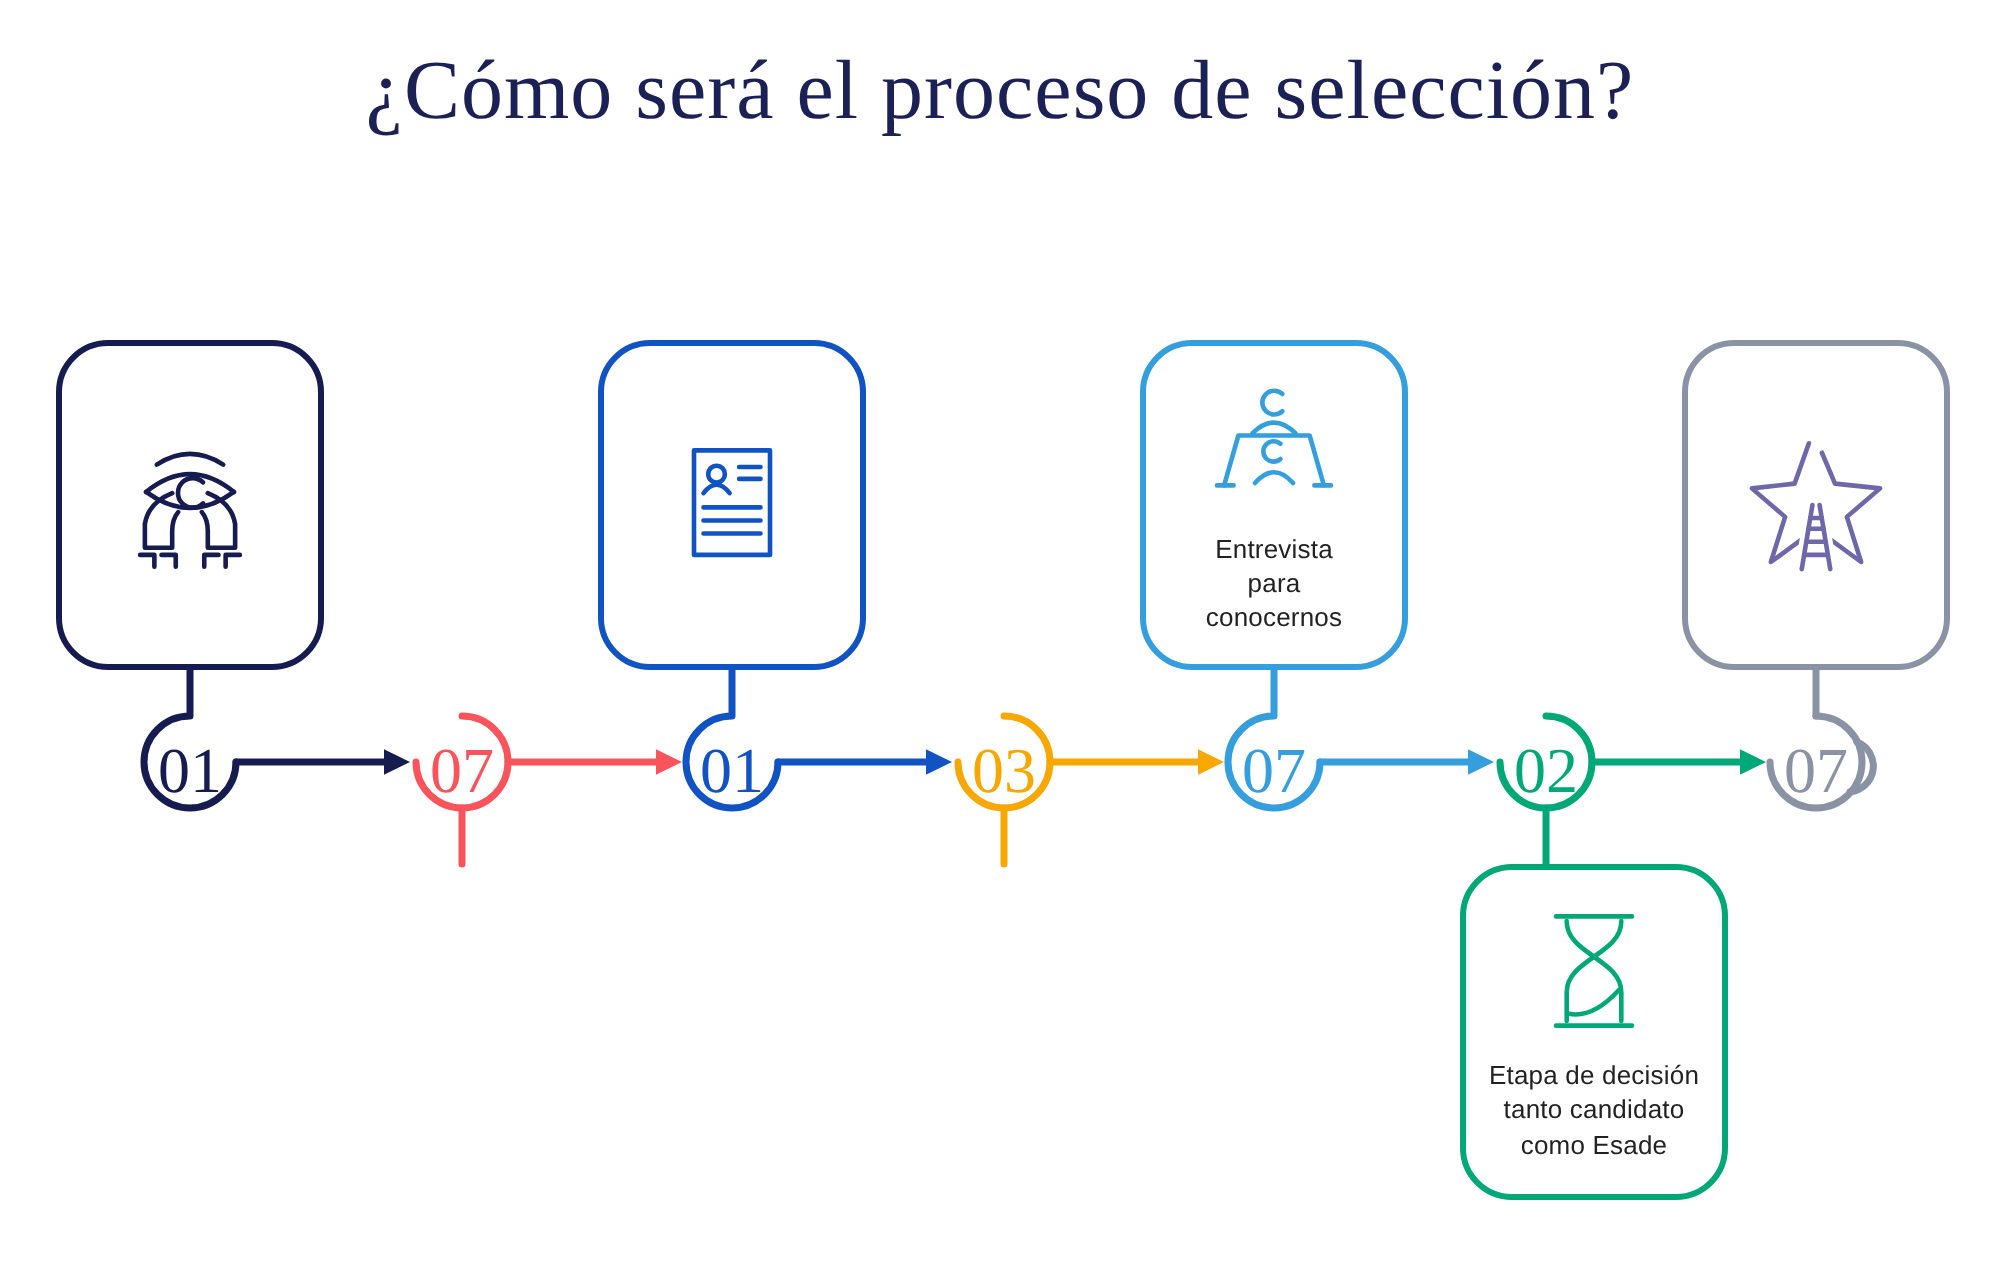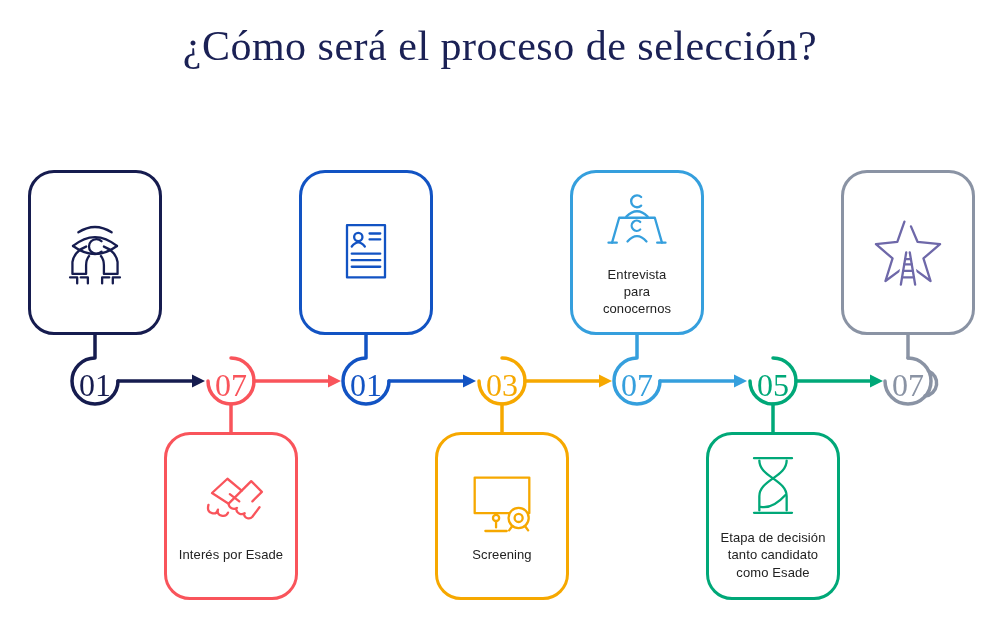--- a/index.html
+++ b/index.html
@@ -7,21 +7,21 @@
          font-family:"Liberation Sans",sans-serif;}
   .title{position:absolute;top:22px;left:0;right:0;text-align:center;
          font-family:"Liberation Serif",serif;font-size:42px;font-weight:500;
          letter-spacing:.5px;color:#1b2155;}
   .step{position:absolute;top:0;width:160px;height:635px;color:var(--c,#333);}
   .card{position:absolute;left:13px;width:134px;height:165px;background:#fff;
         border:3px solid var(--c);border-radius:26px;box-sizing:border-box;
         display:flex;flex-direction:column;align-items:center;justify-content:center;
         gap:9px;padding:8px 6px;}
   .step.above .card{top:170px;}
-  .step.below .card{top:432px;height:168px;}
+  .step.below .card{top:432px;height:168px;margin-left:24px;}
   .icon{width:76px;height:69px;color:var(--c);flex:none;}
   .icon *{vector-effect:non-scaling-stroke;}
   .label{font-size:13px;line-height:1.32;color:#222222;text-align:center;
          letter-spacing:.1px;}
   .label.narrow{max-width:84px;}
   .node{position:absolute;left:50px;top:330px;width:160px;height:106px;color:var(--c);}
   .node .ln{fill:none;stroke:currentColor;stroke-width:3.5;stroke-linecap:round;stroke-linejoin:round;}
   .node .head{fill:currentColor;stroke:none;}
   .num{position:absolute;left:57px;top:367px;width:46px;text-align:center;
        font-family:"Liberation Serif",serif;font-size:32px;color:var(--c);}
@@ -51,30 +51,20 @@
     </div>
     <svg class="node" viewBox="0 0 160 106">
       <path class="ln" d="M30 5 V28 A23 23 0 1 0 53 51"></path>
       <path class="ln" d="M53 51 H127"></path>
       <path class="head" d="M140 51 L127 44.6 L127 57.4 Z"></path>
     </svg>
     <span class="num">01</span>
   </div>
 
   <div class="step below" style="left: 151px; --c: #f9545b;">
-    <div class="card">
-      <svg class="icon" viewBox="0 0 64 58">
-        <path class="ic" d="M16 21 L29 9 L41 19 L30 30 Z"></path>
-        <path class="ic" d="M41 19 L49 11 L58 20 L50 28"></path>
-        <path class="ic" d="M31 22 l8 6"></path>
-        <path class="ic" d="M30 30 a4.5 4.5 0 0 0 7 3.5 M36.5 35 a4.5 4.5 0 0 0 7 3 M43 39 a4 4 0 0 0 7 2 L56 33"></path>
-        <path class="ic" d="M13 31 q-1.5 6 3 7 q4 1 5 -3 q-1 4 3 5 q4 1 5.5 -2.5"></path>
-      </svg>
-      <div class="label">Interés por Esade</div>
-    </div>
     <svg class="node" viewBox="0 0 160 106">
       <path class="ln" d="M30 28 A23 23 0 1 1 7 51"></path>
       <path class="ln" d="M30 74 V102"></path>
       <path class="ln" d="M53 51 H127"></path>
       <path class="head" d="M140 51 L127 44.6 L127 57.4 Z"></path>
     </svg>
     <span class="num">07</span>
   </div>
 
   <div class="step above" style="left: 286px; --c: #1253c3;">
@@ -89,31 +79,20 @@
     </div>
     <svg class="node" viewBox="0 0 160 106">
       <path class="ln" d="M30 5 V28 A23 23 0 1 0 53 51"></path>
       <path class="ln" d="M53 51 H127"></path>
       <path class="head" d="M140 51 L127 44.6 L127 57.4 Z"></path>
     </svg>
     <span class="num">01</span>
   </div>
 
   <div class="step below" style="left: 422px; --c: #f6a800;">
-    <div class="card">
-      <svg class="icon" viewBox="0 0 64 58">
-        <rect class="ic" x="9" y="8" width="46" height="30"></rect>
-        <circle class="ic" cx="27" cy="42" r="2.6"></circle>
-        <path class="ic" d="M27 45 V50 M18 53 H36"></path>
-        <circle class="icw" cx="46" cy="42" r="8.5"></circle>
-        <circle class="ic" cx="46" cy="42" r="3.4"></circle>
-        <path class="ic" d="M40.5 49 l-2.5 3.5 M51.5 49 l2.5 3.5"></path>
-      </svg>
-      <div class="label">Screening</div>
-    </div>
     <svg class="node" viewBox="0 0 160 106">
       <path class="ln" d="M30 28 A23 23 0 1 1 7 51"></path>
       <path class="ln" d="M30 74 V102"></path>
       <path class="ln" d="M53 51 H127"></path>
       <path class="head" d="M140 51 L127 44.6 L127 57.4 Z"></path>
     </svg>
     <span class="num">03</span>
   </div>
 
   <div class="step above" style="left: 557px; --c: #359fdd;">
@@ -145,21 +124,21 @@
         <path class="ic" d="M21.5 47 q10 2 21 -10"></path>
       </svg>
       <div class="label">Etapa de decisión tanto candidato como Esade</div>
     </div>
     <svg class="node" viewBox="0 0 160 106">
       <path class="ln" d="M30 28 A23 23 0 1 1 7 51"></path>
       <path class="ln" d="M30 74 V102"></path>
       <path class="ln" d="M53 51 H127"></path>
       <path class="head" d="M140 51 L127 44.6 L127 57.4 Z"></path>
     </svg>
-    <span class="num">05</span>
+    <span class="num">02</span>
   </div>
 
   <div class="step above" style="left: 828px; --c: #8a93a4;">
     <div class="card">
       <svg class="icon" viewBox="0 0 64 58" style="--c: #6e68a9;">
         <path class="ic" d="M29 3 L23 20 L5 22 L19 34 L13 53 L28 42"></path>
         <path class="ic" d="M34.5 7 L40 20 L59 22 L45 34 L51 53 L36 42"></path>
         <path class="white-under" d="M26 56 L30.5 29 M38 56 L33.5 29"></path>
         <path class="ic" d="M26 56 L30.5 29 M38 56 L33.5 29"></path>
         <path class="ic" d="M27 50 H37 M27.9 44.5 H36.1 M28.8 39 H35.2 M29.6 34.5 H34.4"></path>

